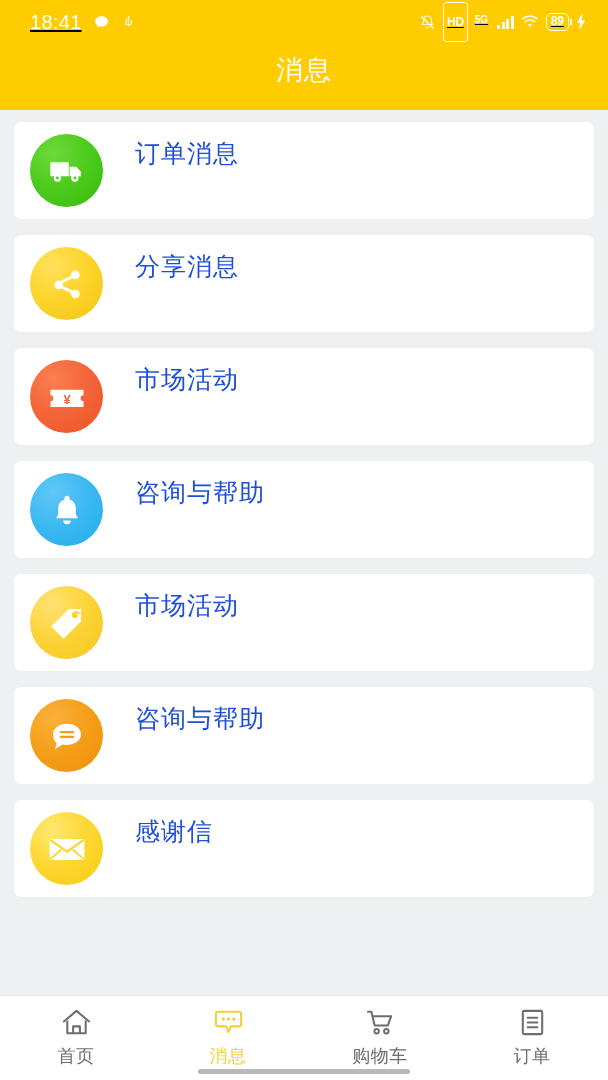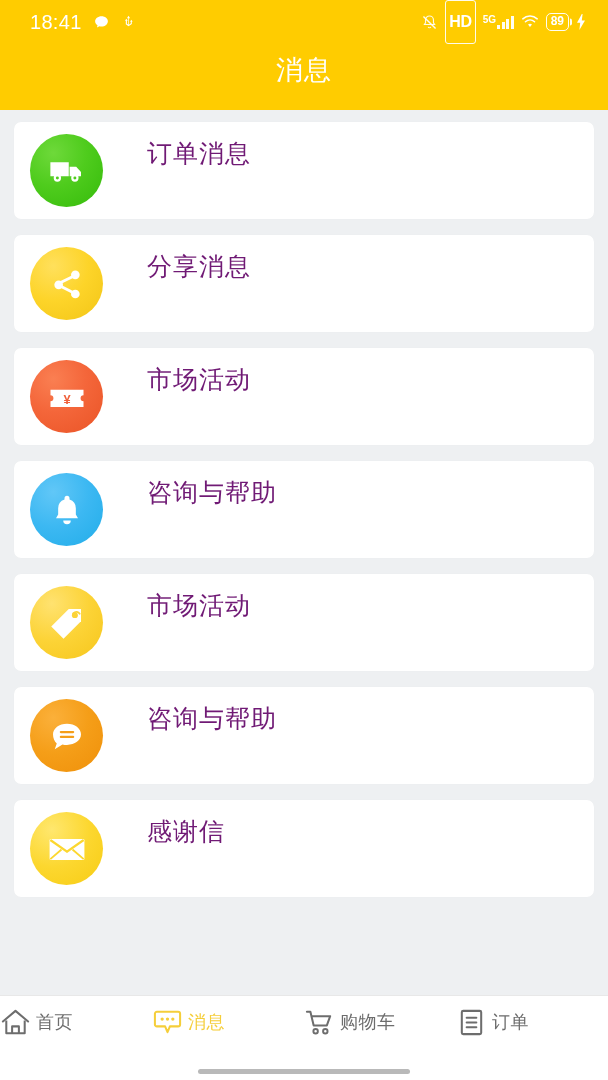--- a/index.html
+++ b/index.html
@@ -15,20 +15,21 @@
     background: #eef0f2;
     position: relative;
   }
 
   
   .header {
     background: #FFCC00;
     height: 110px;
     position: relative;
     width: 100%;
+    text-decoration: underline;
   }
 
   .status-bar {
     height: 44px;
     display: flex;
     align-items: center;
     justify-content: space-between;
     padding: 0 22px 0 30px;
   }
 
@@ -50,31 +51,31 @@
     align-items: center;
     gap: 7px;
   }
 
   .sicon { display: block; }
 
   .hd-badge {
     border: 1.6px solid rgba(255,255,255,0.92);
     border-radius: 3px;
     color: #ffffff;
-    font-size: 16px;
+    font-size: 12px;
     line-height: 1;
     padding: 13px 3px;
     font-weight: 700;
     letter-spacing: -0.3px;
   }
 
   .net-badge {
     display: flex;
     align-items: center;
-    gap: 1px;
+    gap: 9px;
   }
   .net-label {
     color: #ffffff;
     font-size: 10px;
     font-weight: 700;
     line-height: 1;
     margin-bottom: 4px;
   }
   .bars { display: flex; align-items: flex-end; gap: 1.5px; }
   .bars i { display:block; width: 3px; background: rgba(255,255,255,0.95); }
@@ -147,23 +148,23 @@
 
   .ib-green  { background: radial-gradient(circle at 32% 26%, #6ed93a 0%, #4fcc1d 45%, #35bb0b 100%); }
   .ib-yellow { background: radial-gradient(circle at 32% 26%, #ffe05c 0%, #fdd429 48%, #f2c516 100%); }
   .ib-orange { background: radial-gradient(circle at 32% 26%, #fa7f52 0%, #f4663a 45%, #ea5426 100%); }
   .ib-blue   { background: radial-gradient(circle at 32% 26%, #61c7f7 0%, #3cb8f2 48%, #22ade9 100%); }
   .ib-gold   { background: radial-gradient(circle at 30% 24%, #ffe270 0%, #fcd336 50%, #f6c61c 100%); }
   .ib-amber  { background: radial-gradient(circle at 32% 26%, #fbb03a 0%, #f59e18 48%, #ef900a 100%); }
   .ib-lemon  { background: radial-gradient(circle at 30% 24%, #ffe76e 0%, #fcd72f 50%, #f7cc14 100%); }
 
   .card-label {
-    margin-left: 44px;
+    margin-left: 32px;
     font-size: 25px;
-    color: #701a75;
+    color: #1d4ed8;
     letter-spacing: 1px;
     align-self: flex-start;
     margin-top: 15px;
     font-weight: 400;
   }
 
   
   .tabbar {
     position: absolute;
     bottom: 0;
@@ -173,21 +174,21 @@
     background: #ffffff;
     border-top: 1px solid #e8e8e8;
     display: flex;
     align-items: flex-start;
     padding-top: 9px;
   }
 
   .tab {
     flex: 1;
     display: flex;
-    flex-direction: row;
+    flex-direction: column;
     align-items: center;
     gap: 5px;
   }
 
   .tab-icon { height: 34px; display: flex; align-items: center; justify-content: center; }
 
   .tab-label {
     font-size: 18px;
     color: #6d6d6d;
     letter-spacing: 0.5px;

